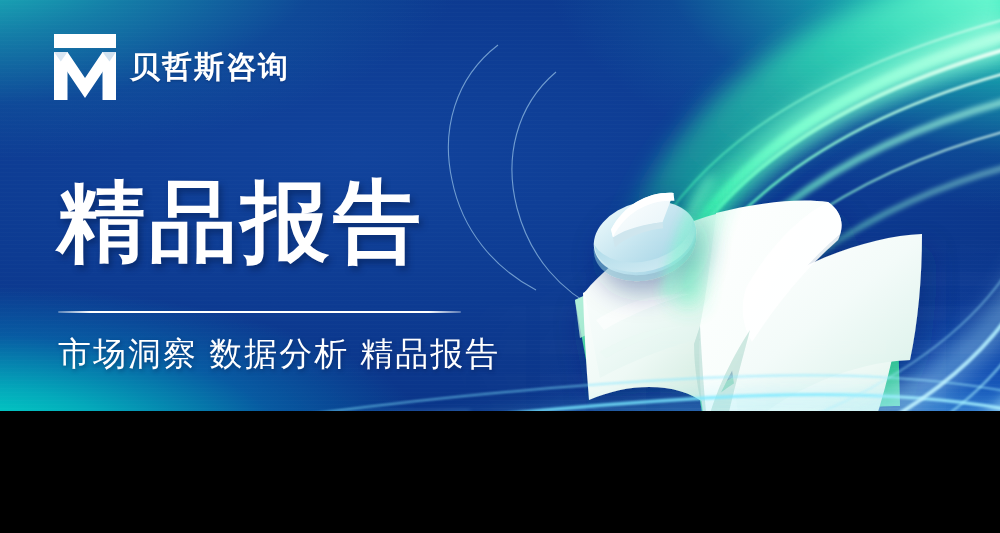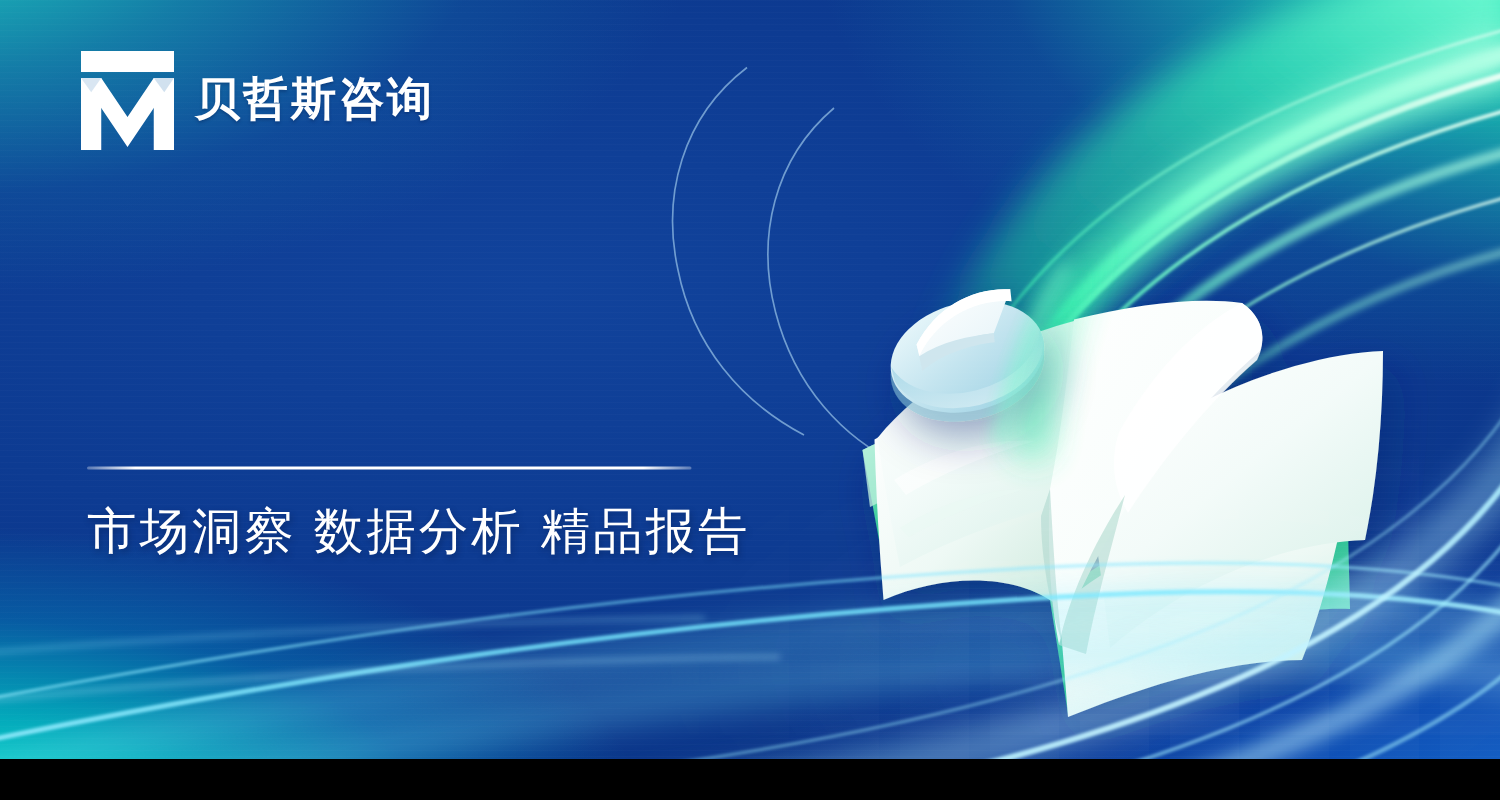--- a/index.html
+++ b/index.html
@@ -3,21 +3,21 @@
 <meta charset="utf-8">
 <style>
   html, body {
     margin: 0;
     padding: 0;
     background: #000;
   }
   #banner {
     position: relative;
     width: 1000px;
-    height: 506px;
+    height: 411px;
     overflow: hidden;
     font-family: "Liberation Sans", "DejaVu Sans", sans-serif;
     background: #0b3a8c;
     user-select: none;
   }
 
   
   .bg-layer {
     position: absolute;
     inset: 0;
@@ -347,16 +347,19 @@
 
       <path d="M13.5,18 L31,44 L48.5,18 L44,18 L31,37.5 L18,18 Z" fill="#1a5fa8" opacity="0"></path>
       <path d="M48.5,18 L62,18 L55.5,27.5 Z" fill="#2d77b8" opacity=".22"></path>
       <path d="M0,18 L13.5,18 L6.8,27.5 Z" fill="#2d77b8" opacity=".18"></path>
     </svg>
     <div class="wordmark">
       <div class="cn">贝哲斯咨询</div>
     </div>
   </div>
 
+  <div id="headline">
+    <div class="title">精品报告</div>
+  </div>
   <div id="divider"></div>
   <div id="subtitle">市场洞察  数据分析  精品报告</div>
 
 </div>
 
 </body></html>

